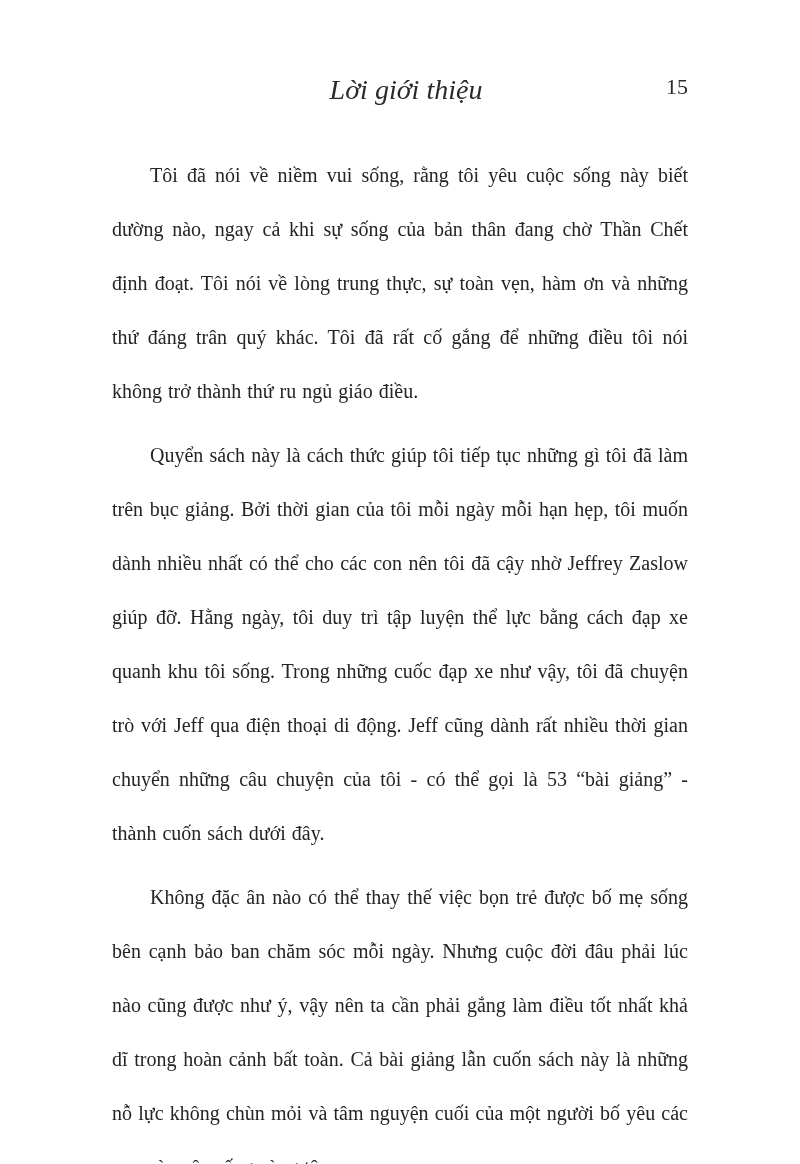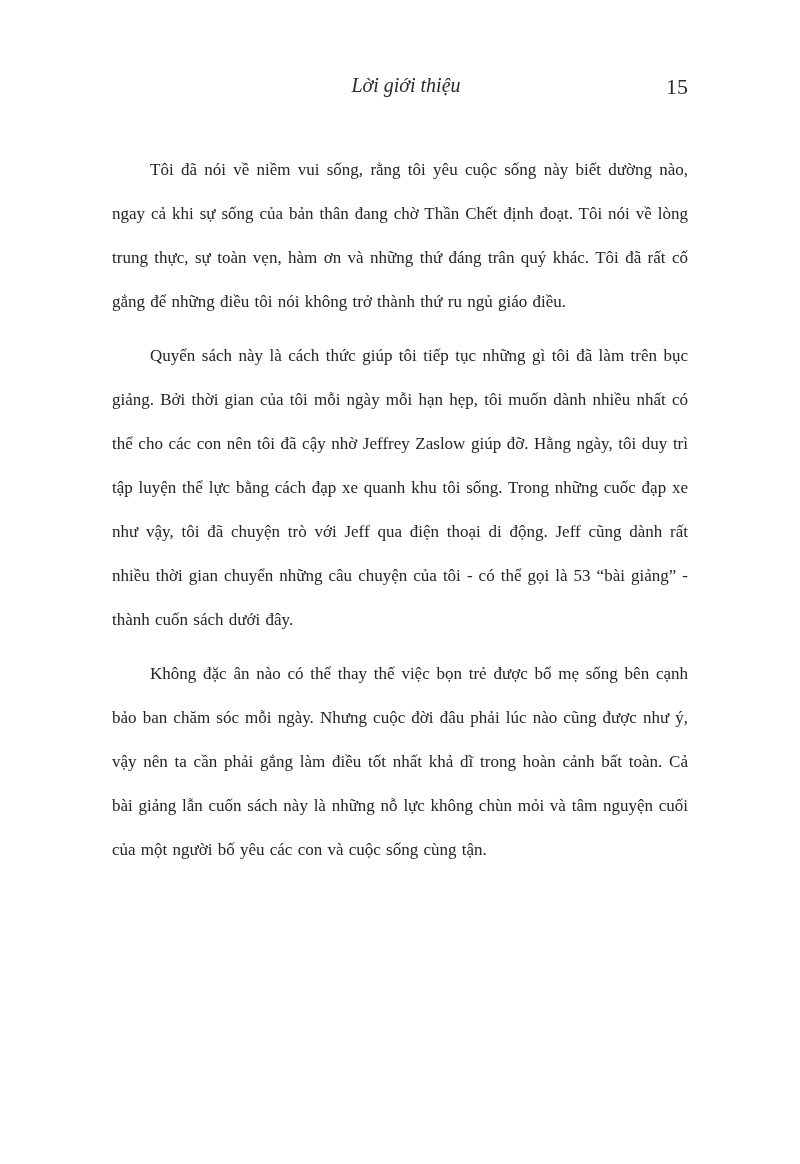--- a/index.html
+++ b/index.html
@@ -22,34 +22,34 @@
     position: relative;
     height: 40px;
     margin-bottom: 34px;
   }
   .chapter-title {
     position: absolute;
     left: 12px;
     right: 0;
     text-align: center;
     font-style: italic;
-    font-size: 20px;
+    font-size: 28px;
     color: #2a2a2a;
   }
   .page-number {
     position: absolute;
     right: 0;
     top: 0;
     font-size: 22px;
     color: #2a2a2a;
   }
   .body-text p {
     margin: 0 0 10px 0;
-    font-size: 17px;
-    line-height: 44px;
+    font-size: 20px;
+    line-height: 54px;
     text-align: justify;
     text-indent: 38px;
     color: #242424;
     word-spacing: 1px;
   }
 </style>
 </head>
 <body>
 
 <div class="book-page">

